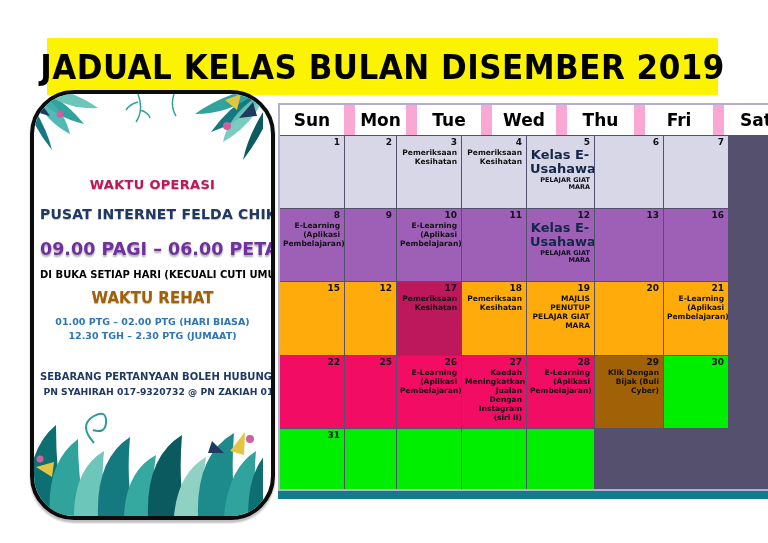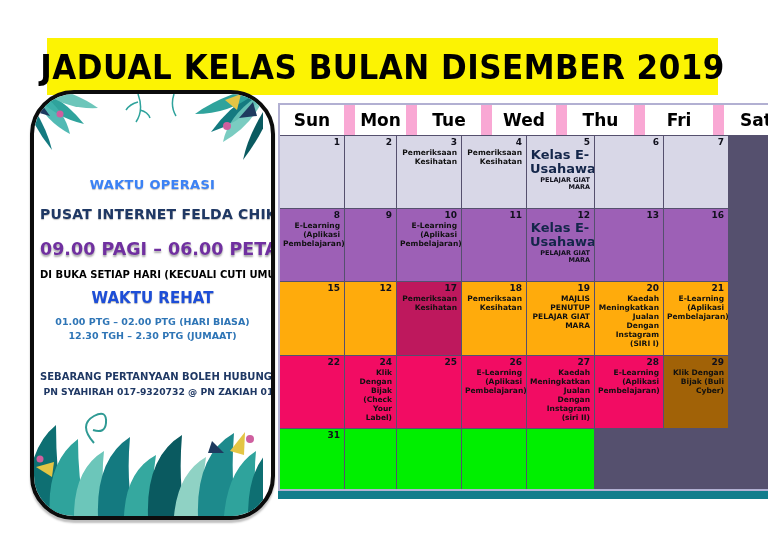--- a/index.html
+++ b/index.html
@@ -96,25 +96,25 @@
     <path d="M190 135 Q194 88 222 70 Q218 110 228 135Z" fill="#2fa39c"></path>
     <path d="M214 135 Q214 84 240 66 Q238 110 244 135Z" fill="#0e6f72"></path>
     <path d="M18 96 l-16 -10 l18 -5Z" fill="#e3c544"></path>
     <path d="M196 70 l15 -19 l-1 23Z" fill="#e3c544"></path>
     <circle cx="216" cy="58" r="4" fill="#cf5f9f"></circle>
     <circle cx="6" cy="78" r="3.5" fill="#cf5f9f"></circle>
     <path d="M178 60 l12 12 l-16 0Z" fill="#1e3a5f"></path>
   </svg>
 
   <div class="panel-text">
-      <div class="info-line info-line-0" style="color: #3b82f6;">WAKTU OPERASI</div>
+      <div class="info-line info-line-0" style="color: #be185d;">WAKTU OPERASI</div>
       <div class="info-line info-line-1" style="color: rgb(31, 56, 100);">PUSAT INTERNET FELDA CHIKU 3</div>
       <div class="info-line info-line-2" style="color: rgb(112, 48, 160);">09.00 PAGI – 06.00 PETANG</div>
       <div class="info-line info-line-3" style="color: rgb(0, 0, 0);">DI BUKA SETIAP HARI (KECUALI CUTI UMUM)</div>
-      <div class="info-line info-line-4" style="color: #1d4ed8;">WAKTU REHAT</div>
+      <div class="info-line info-line-4" style="color: #a16207;">WAKTU REHAT</div>
       <div class="info-line info-line-5" style="color: rgb(46, 117, 182);">01.00 PTG – 02.00 PTG (HARI BIASA)</div>
       <div class="info-line info-line-6" style="color: rgb(46, 117, 182);">12.30 TGH – 2.30 PTG (JUMAAT)</div>
       <div class="info-line info-line-7" style="color: rgb(31, 56, 100);">SEBARANG PERTANYAAN BOLEH HUBUNGI</div>
       <div class="info-line info-line-8" style="color: rgb(31, 56, 100);">PN SYAHIRAH 017-9320732 @  PN ZAKIAH  010-2477642</div>
     </div>
 </div>
 
 <div class="calendar" style="border-right-color: rgb(17, 125, 140); border-bottom-color: rgb(17, 125, 140);">
   <div class="cal-inner">
     <div class="cal-head">
@@ -190,32 +190,27 @@
         <div class="cell" style="background: rgb(255, 171, 12);">
           <div class="dnum">18</div>
           <div class="evt">Pemeriksaan Kesihatan</div>
         </div>
         <div class="cell" style="background: rgb(255, 171, 12);">
           <div class="dnum">19</div>
           <div class="evt">MAJLIS PENUTUP PELAJAR GIAT MARA</div>
         </div>
         <div class="cell" style="background: rgb(255, 171, 12); text-align: right;">
           <div class="dnum">20</div>
-          <div class="evt">Kaedah Meningkatkan Jualan Dengan Instagram (SIRI I)</div>
         </div>
         <div class="cell" style="background: rgb(255, 171, 12);">
           <div class="dnum">21</div>
           <div class="evt">E-Learning (Aplikasi Pembelajaran)</div>
         </div>
         <div class="cell" style="background: rgb(242, 12, 99);">
           <div class="dnum">22</div>
-        </div>
-        <div class="cell" style="background: rgb(242, 12, 99);">
-          <div class="dnum">24</div>
-          <div class="evt">Klik Dengan Bijak (Check Your Label)</div>
         </div>
         <div class="cell" style="background: rgb(242, 12, 99);">
           <div class="dnum">25</div>
         </div>
         <div class="cell" style="background: rgb(242, 12, 99);">
           <div class="dnum">26</div>
           <div class="evt">E-Learning (Aplikasi Pembelajaran)</div>
         </div>
         <div class="cell" style="background: rgb(242, 12, 99);">
           <div class="dnum">27</div>
@@ -223,20 +218,23 @@
         </div>
         <div class="cell" style="background: rgb(242, 12, 99);">
           <div class="dnum">28</div>
           <div class="evt">E-Learning (Aplikasi Pembelajaran)</div>
         </div>
         <div class="cell" style="background: #a16207;">
           <div class="dnum">29</div>
           <div class="evt">Klik Dengan Bijak (Buli Cyber)</div>
         </div>
         <div class="cell" style="background: rgb(0, 239, 0);">
+          <div class="dnum">30</div>
+        </div>
+        <div class="cell" style="background: rgb(0, 239, 0);">
           <div class="dnum">31</div>
         </div>
         <div class="cell" style="background: rgb(0, 239, 0);"></div>
         <div class="cell" style="background: rgb(0, 239, 0);"></div>
         <div class="cell" style="background: rgb(0, 239, 0);"></div>
         <div class="cell" style="background: rgb(0, 239, 0);"></div>
       </div>
   </div>
 </div>
 

